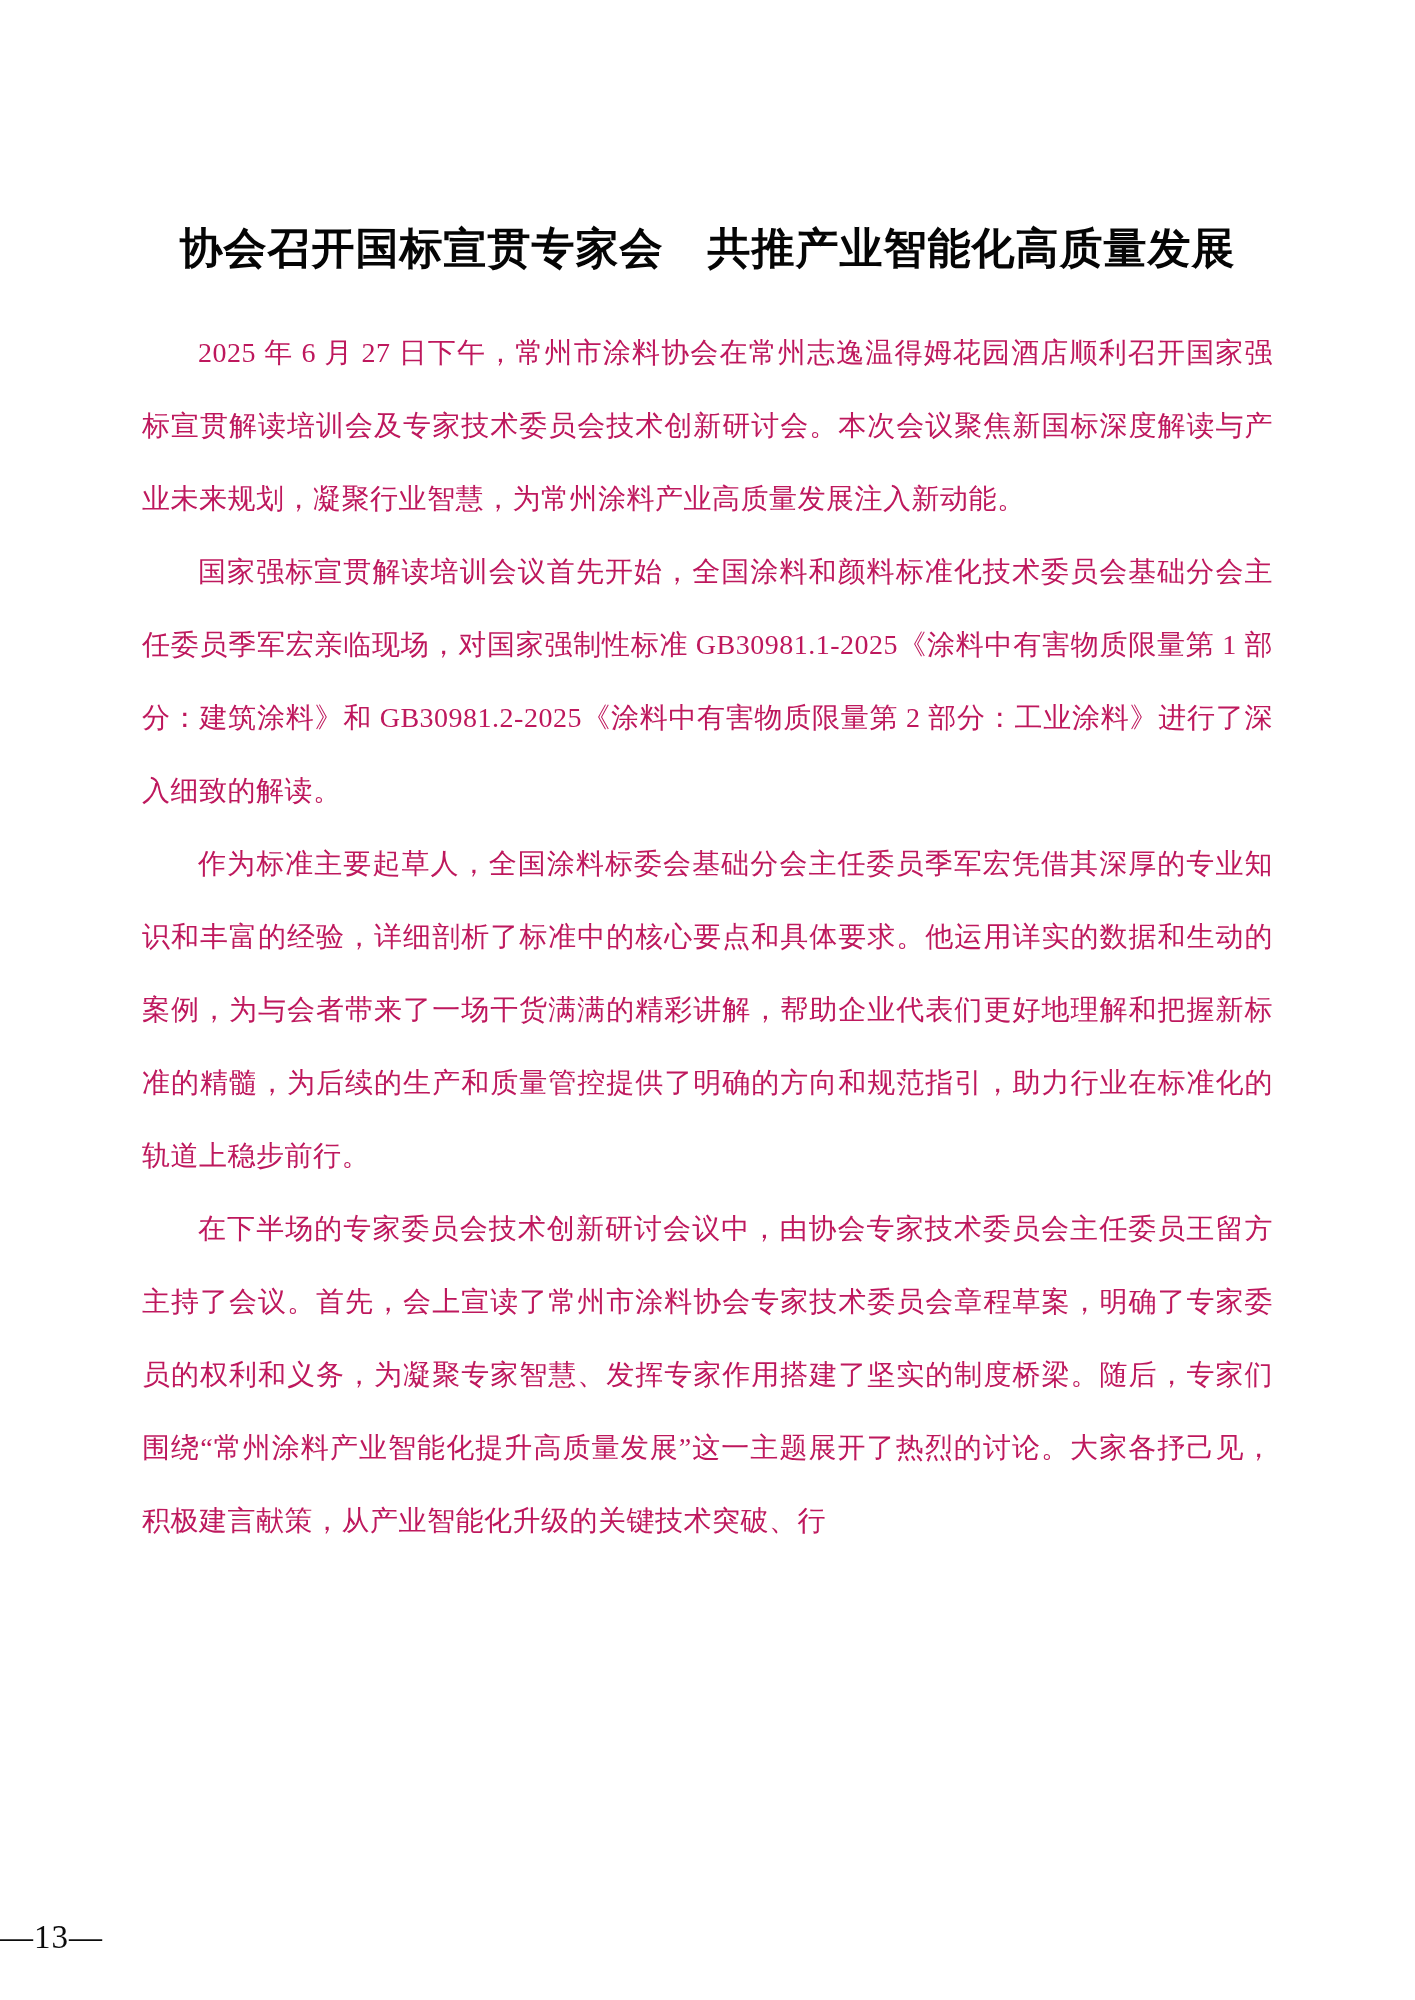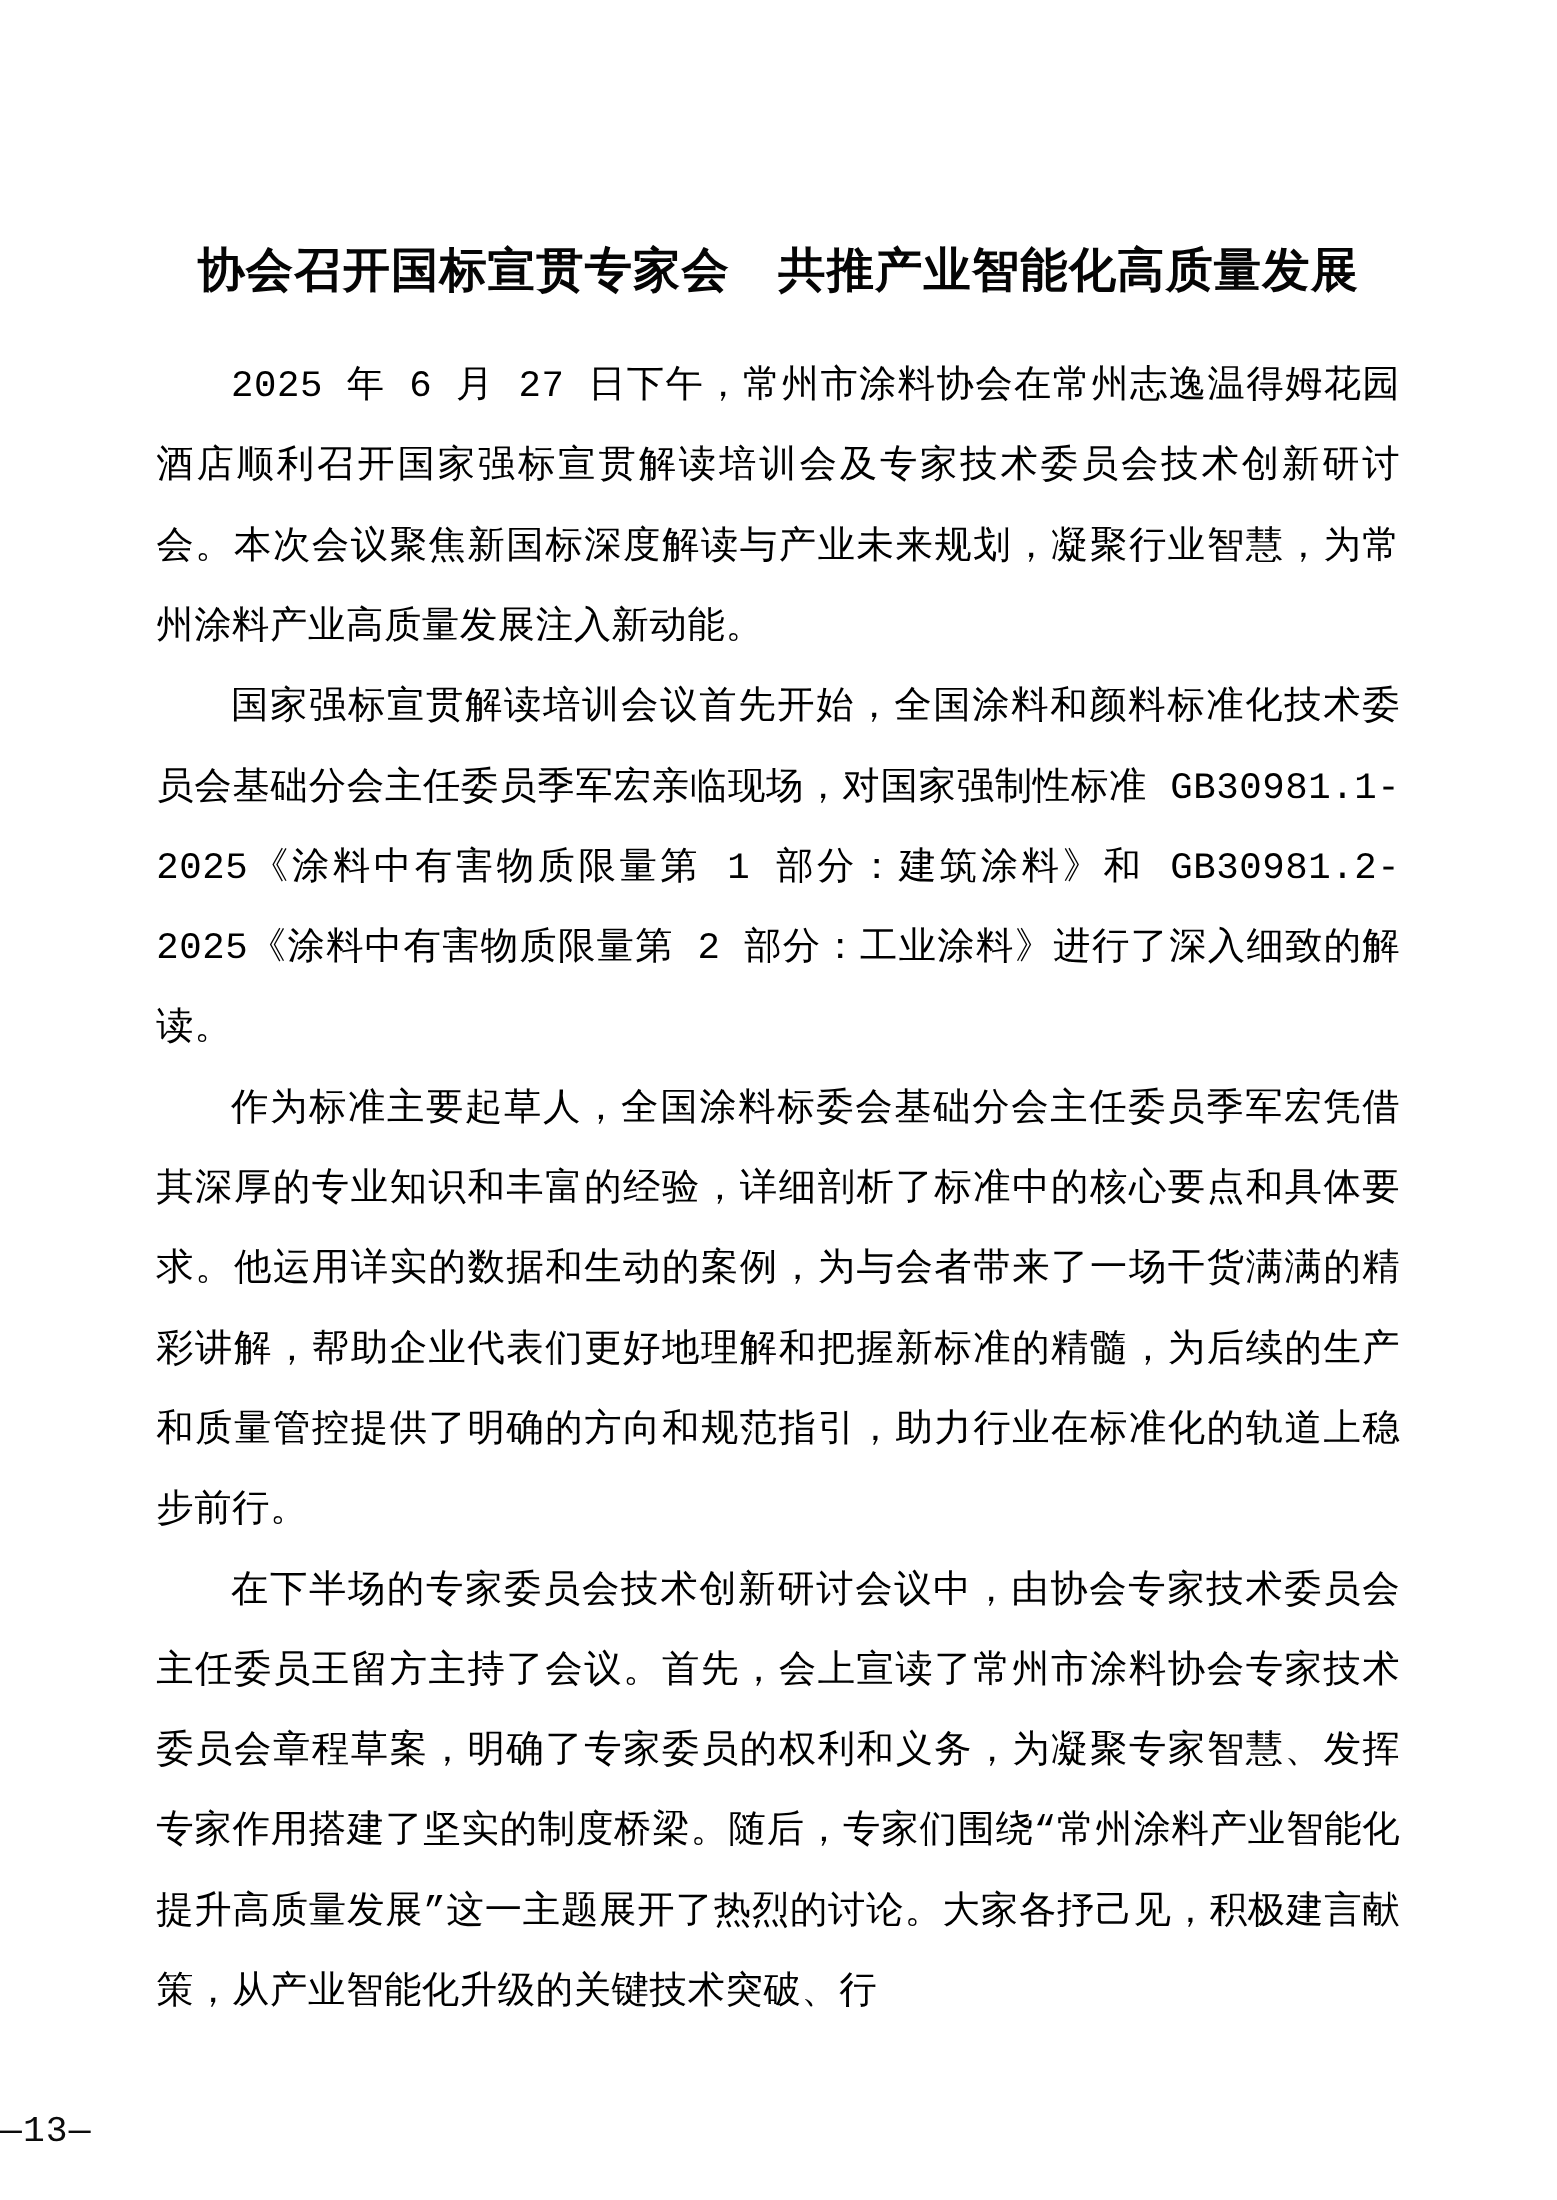--- a/index.html
+++ b/index.html
@@ -8,45 +8,45 @@
     background: #ffffff;
   }
   .page {
     position: relative;
     width: 1415px;
     height: 2000px;
     margin: 0 auto;
     background: #ffffff;
     box-sizing: border-box;
     padding: 222px 142px 0 142px;
-    font-family: Liberation Mono, monospace;
+    font-family: Liberation Serif, serif;
     color: #0b0b0b;
     overflow: hidden;
   }
   .doc-title {
     font-size: 43px;
     font-weight: bold;
     text-align: center;
     line-height: 1.25;
     margin: 0 0 40px 0;
     letter-spacing: 1px;
     color: #050505;
   }
   .article-body {
     width: 1131px;
   }
   .para {
     margin: 0;
-    font-size: 34px;
+    font-size: 28px;
     line-height: 73px;
     text-align: justify;
     text-align-last: left;
     text-indent: 2em;
     letter-spacing: 0.5px;
-    color: #000000;
+    color: #be185d;
   }
   .page-footer {
     position: absolute;
     left: 0;
     right: 0;
     bottom: 44px;
   }
   .page-number {
     font-size: 33px;
     letter-spacing: 1px;

